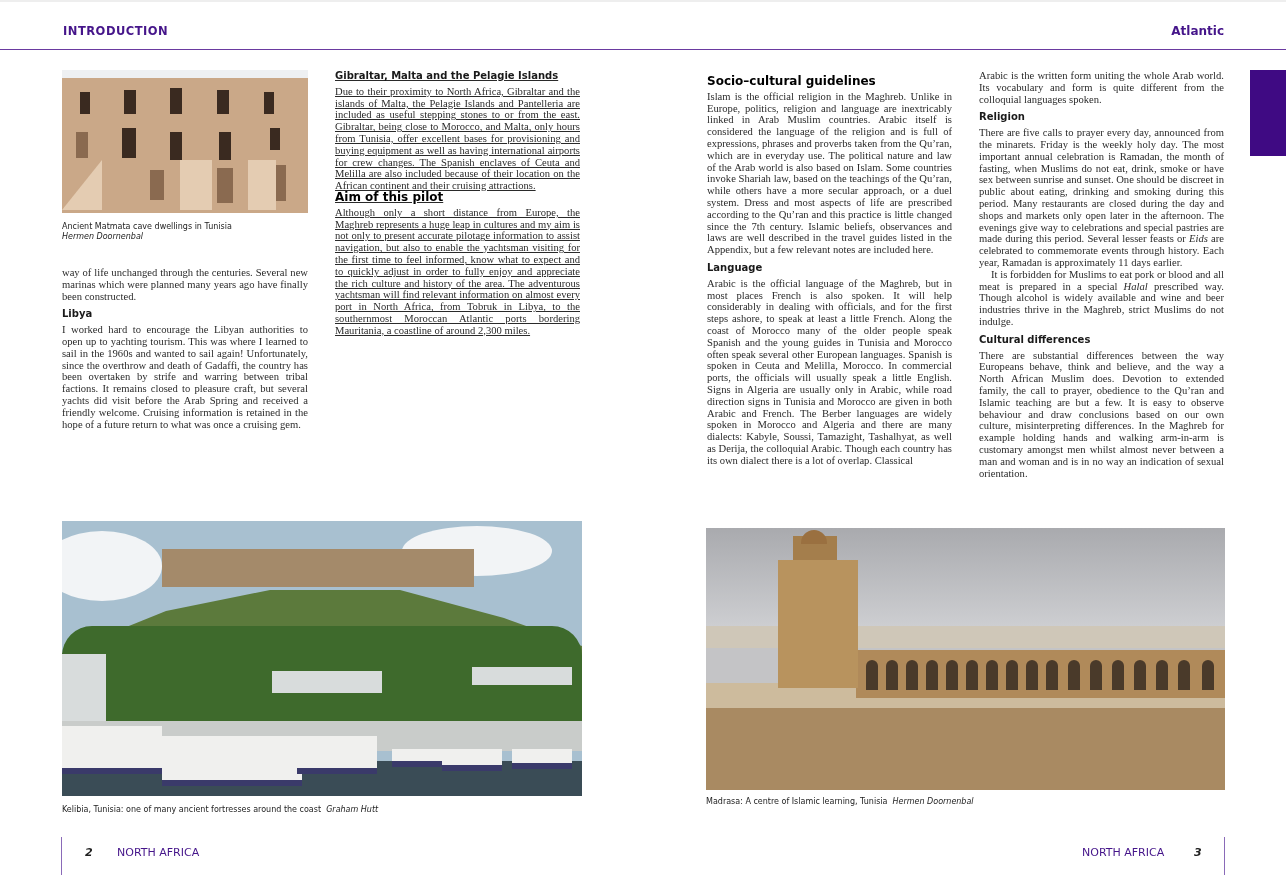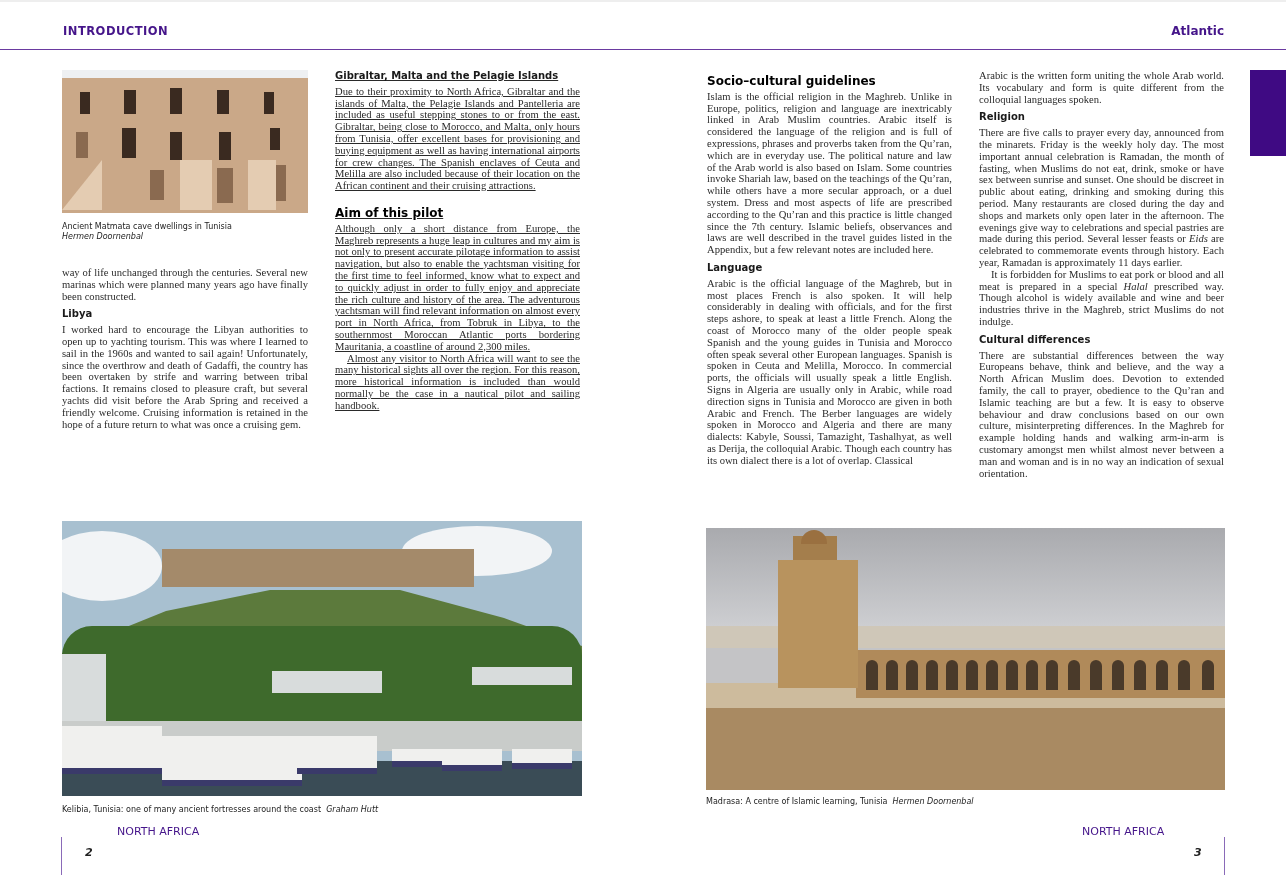--- a/index.html
+++ b/index.html
@@ -52,21 +52,21 @@
   .p3 .minaret { position:absolute; left:72px; top:32px; width:80px; height:128px; background:#b8935e; }
   .p3 .minaret-top { position:absolute; left:87px; top:8px; width:44px; height:30px; background:#a47e4c; }
   .p3 .dome { position:absolute; left:95px; top:2px; width:26px; height:14px; background:#9a7040; border-radius: 13px 13px 0 0; }
   .p3 .arcade { position:absolute; left:150px; top:122px; width:369px; height:48px; background:#b08a5a; }
   .p3 .arch { position:absolute; top:132px; width:12px; height:30px; background:#4a3a2a; border-radius: 6px 6px 0 0; }
   .p3 .court { position:absolute; left:0; top:155px; width:100%; height:40px; background:#cdbb9d; }
   .p3 .wall { position:absolute; left:0; top:180px; width:100%; height:82px; background:#a98a62; }
 
   .footer-rule { position: absolute; width: 1px; height: 38px; top: 837px; background: #8a6ab8; }
   .pgnum { position: absolute; top: 846px; font-family: "DejaVu Sans", sans-serif; font-weight: bold; font-style: italic; font-size: 11px; color: #222; }
-  .footer-title { position: absolute; top: 825px; font-family: "DejaVu Sans", sans-serif; font-size: 11px; color: #45158a; }
+  .footer-title { position: absolute; top: 846px; font-family: "DejaVu Sans", sans-serif; font-size: 11px; color: #45158a; }
 </style>
 </head>
 <body>
 
 <div class="topline"></div>
 <div class="hdr hdr-left">INTRODUCTION</div>
 <div class="hdr hdr-right">Atlantic</div>
 <div class="rule"></div>
 <div class="thumb-tab"></div>
 
@@ -97,23 +97,22 @@
 
 <div class="col col1">
   <p>way of life unchanged through the centuries. Several new marinas which were planned many years ago have finally been constructed.</p>
   <h3 class="sub">Libya</h3>
   <p>I worked hard to encourage the Libyan authorities to open up to yachting tourism. This was where I learned to sail in the 1960s and wanted to sail again! Unfortunately, since the overthrow and death of Gadaffi, the country has been overtaken by strife and warring between tribal factions. It remains closed to pleasure craft, but several yachts did visit before the Arab Spring and received a friendly welcome. Cruising information is retained in the hope of a future return to what was once a cruising gem.</p>
 </div>
 
 <div class="col col2">
   <h3 class="sub" style="margin-top:0;">Gibraltar, Malta and the Pelagie Islands</h3>
   <p>Due to their proximity to North Africa, Gibraltar and the islands of Malta, the Pelagie Islands and Pantelleria are included as useful stepping stones to or from the east. Gibraltar, being close to Morocco, and Malta, only hours from Tunisia, offer excellent bases for provisioning and buying equipment as well as having international airports for crew changes. The Spanish enclaves of Ceuta and Melilla are also included because of their location on the African continent and their cruising attractions.</p>
-  <h2 class="sec" style="margin-top:16px;">Aim of this pilot</h2>
+  <h2 class="sec" style="margin-top:0;">Aim of this pilot</h2>
   <p>Although only a short distance from Europe, the Maghreb represents a huge leap in cultures and my aim is not only to present accurate pilotage information to assist navigation, but also to enable the yachtsman visiting for the first time to feel informed, know what to expect and to quickly adjust in order to fully enjoy and appreciate the rich culture and history of the area. The adventurous yachtsman will find relevant information on almost every port in North Africa, from Tobruk in Libya, to the southernmost Moroccan Atlantic ports bordering Mauritania, a coastline of around 2,300 miles.</p>
-  <p class="indent">Almost any visitor to North Africa will want to see the many historical sights all over the region. For this reason, more historical information is included than would normally be the case in a nautical pilot and sailing handbook.</p>
 </div>
 
 <div class="photo p2">
   <div class="cloud" style="left:-20px;top:10px;width:120px;height:70px;"></div>
   <div class="cloud" style="left:340px;top:5px;width:150px;height:50px;"></div>
   <div class="hill"></div>
   <div class="fort"></div>
   <div class="trees"></div>
   <div class="bldg" style="left:0;top:133px;width:44px;height:80px;"></div>
   <div class="bldg" style="left:210px;top:150px;width:110px;height:22px;"></div>

